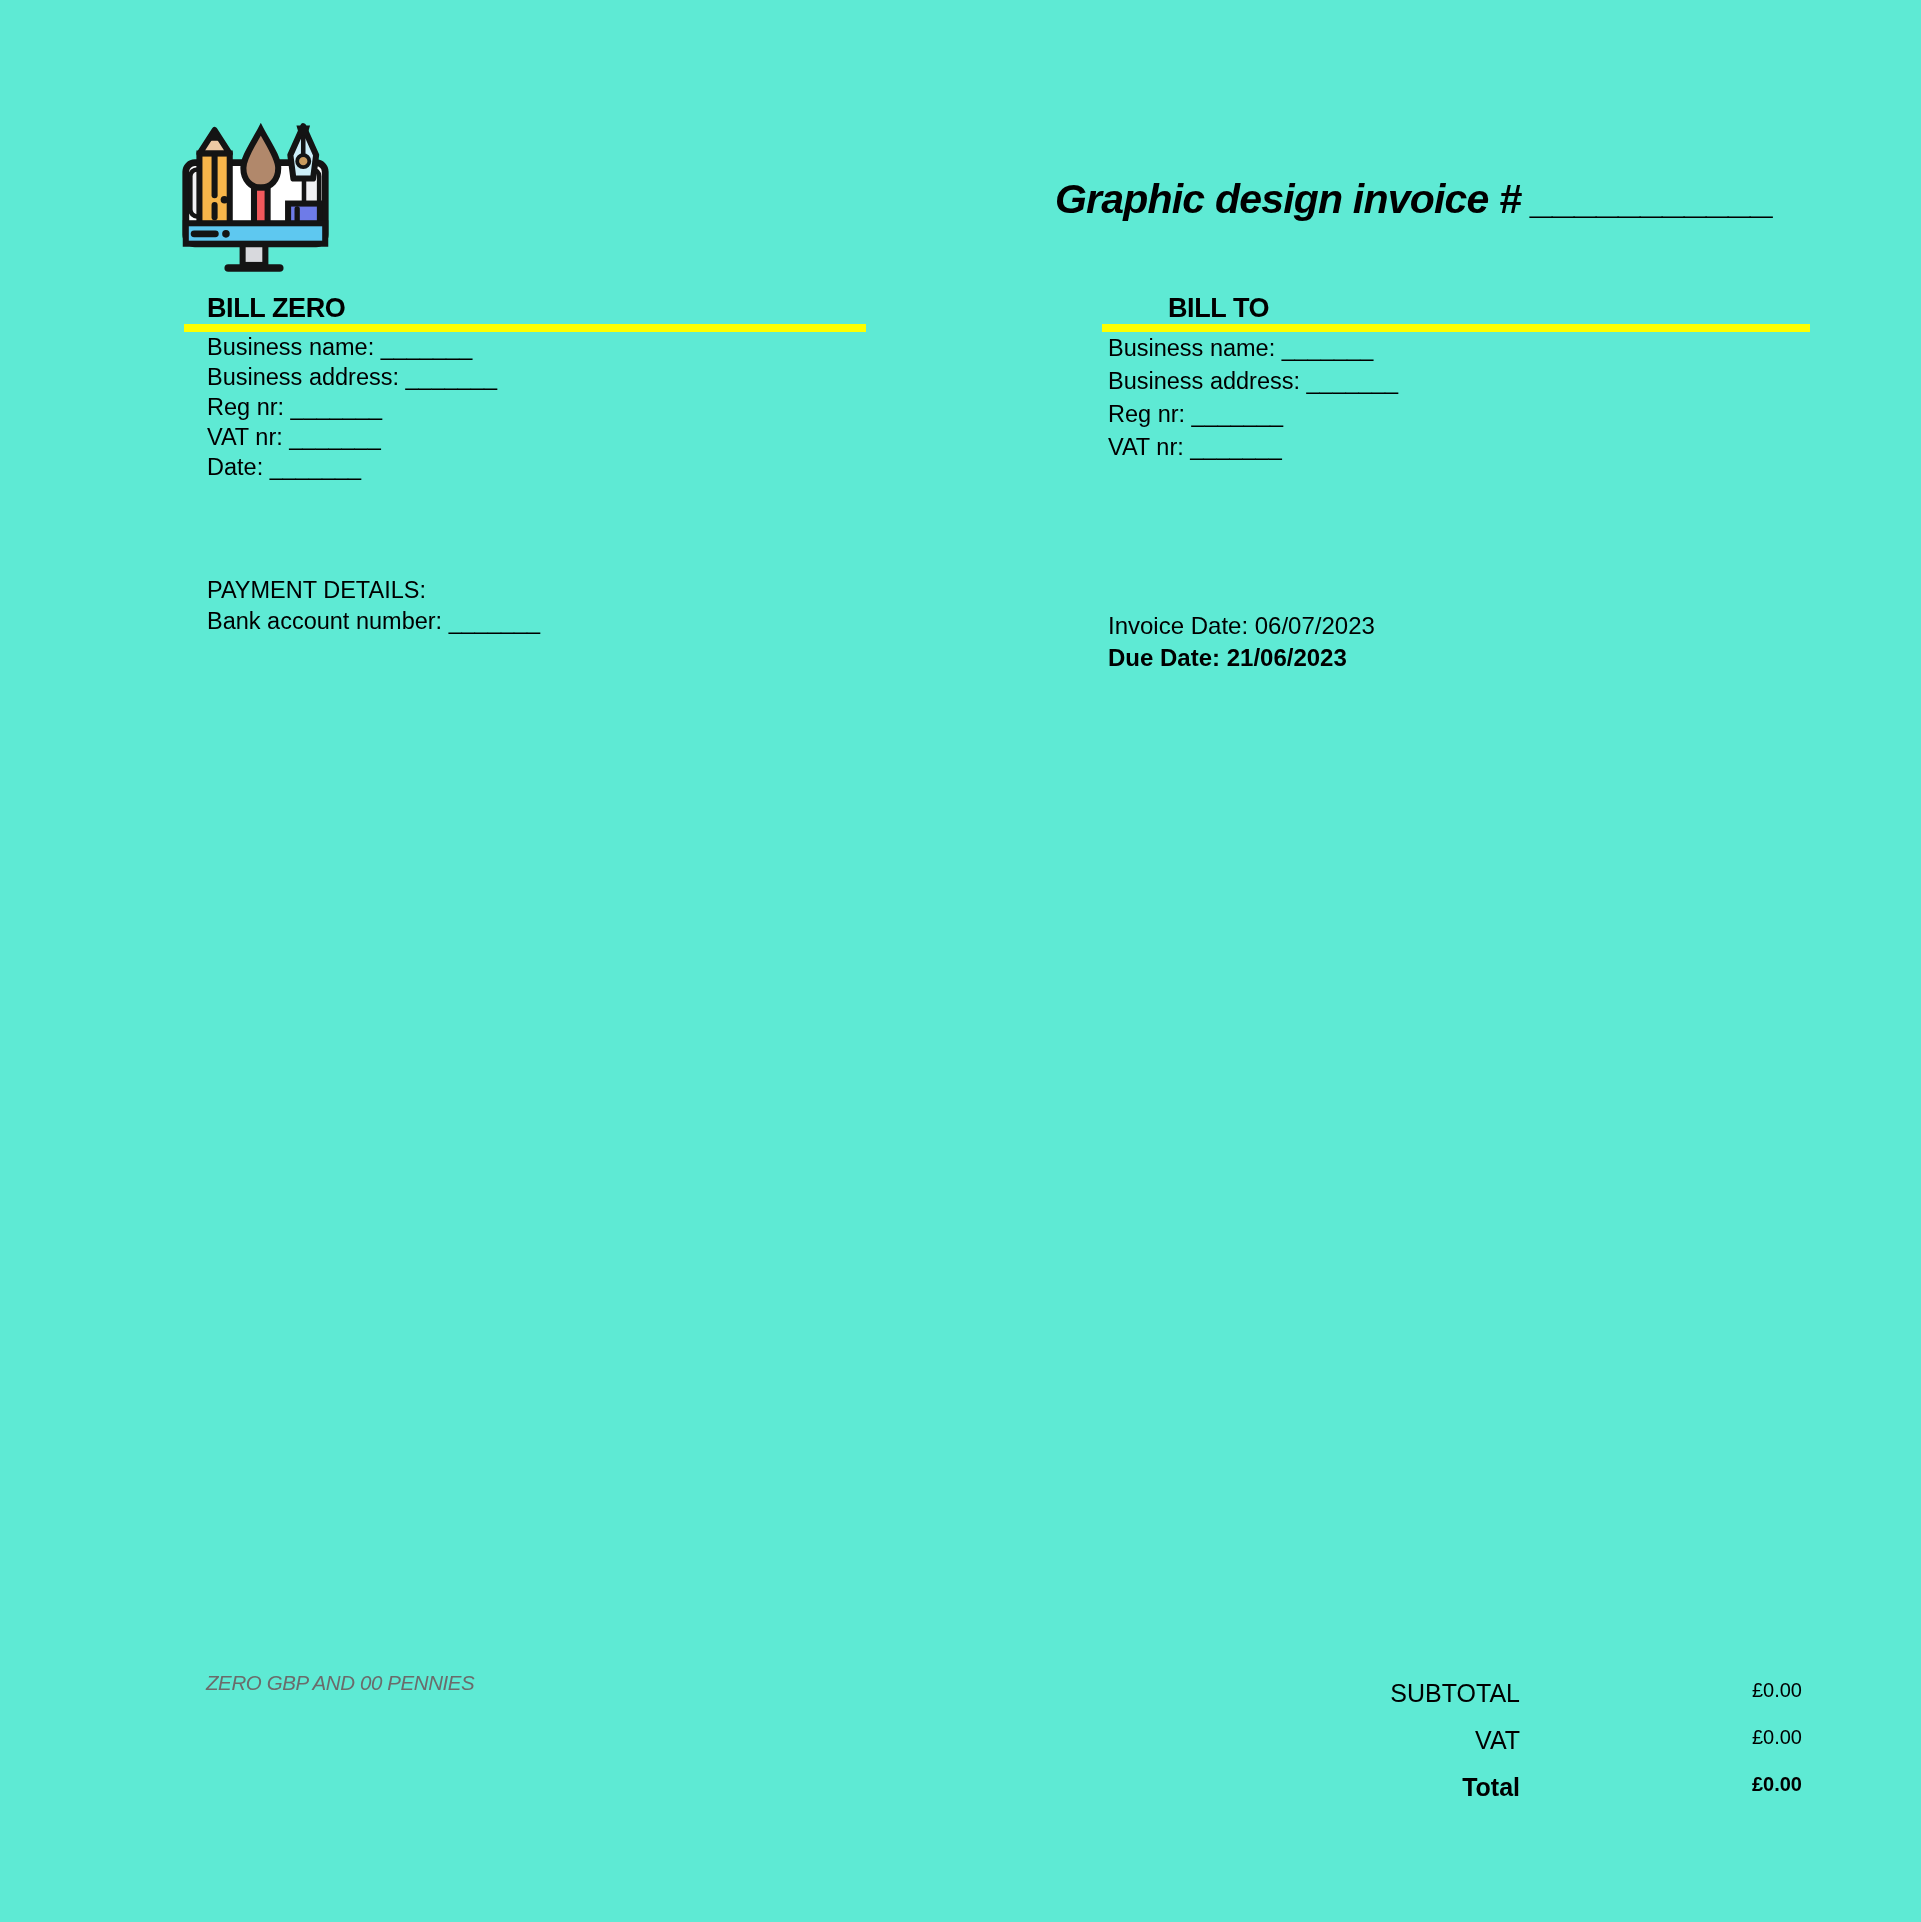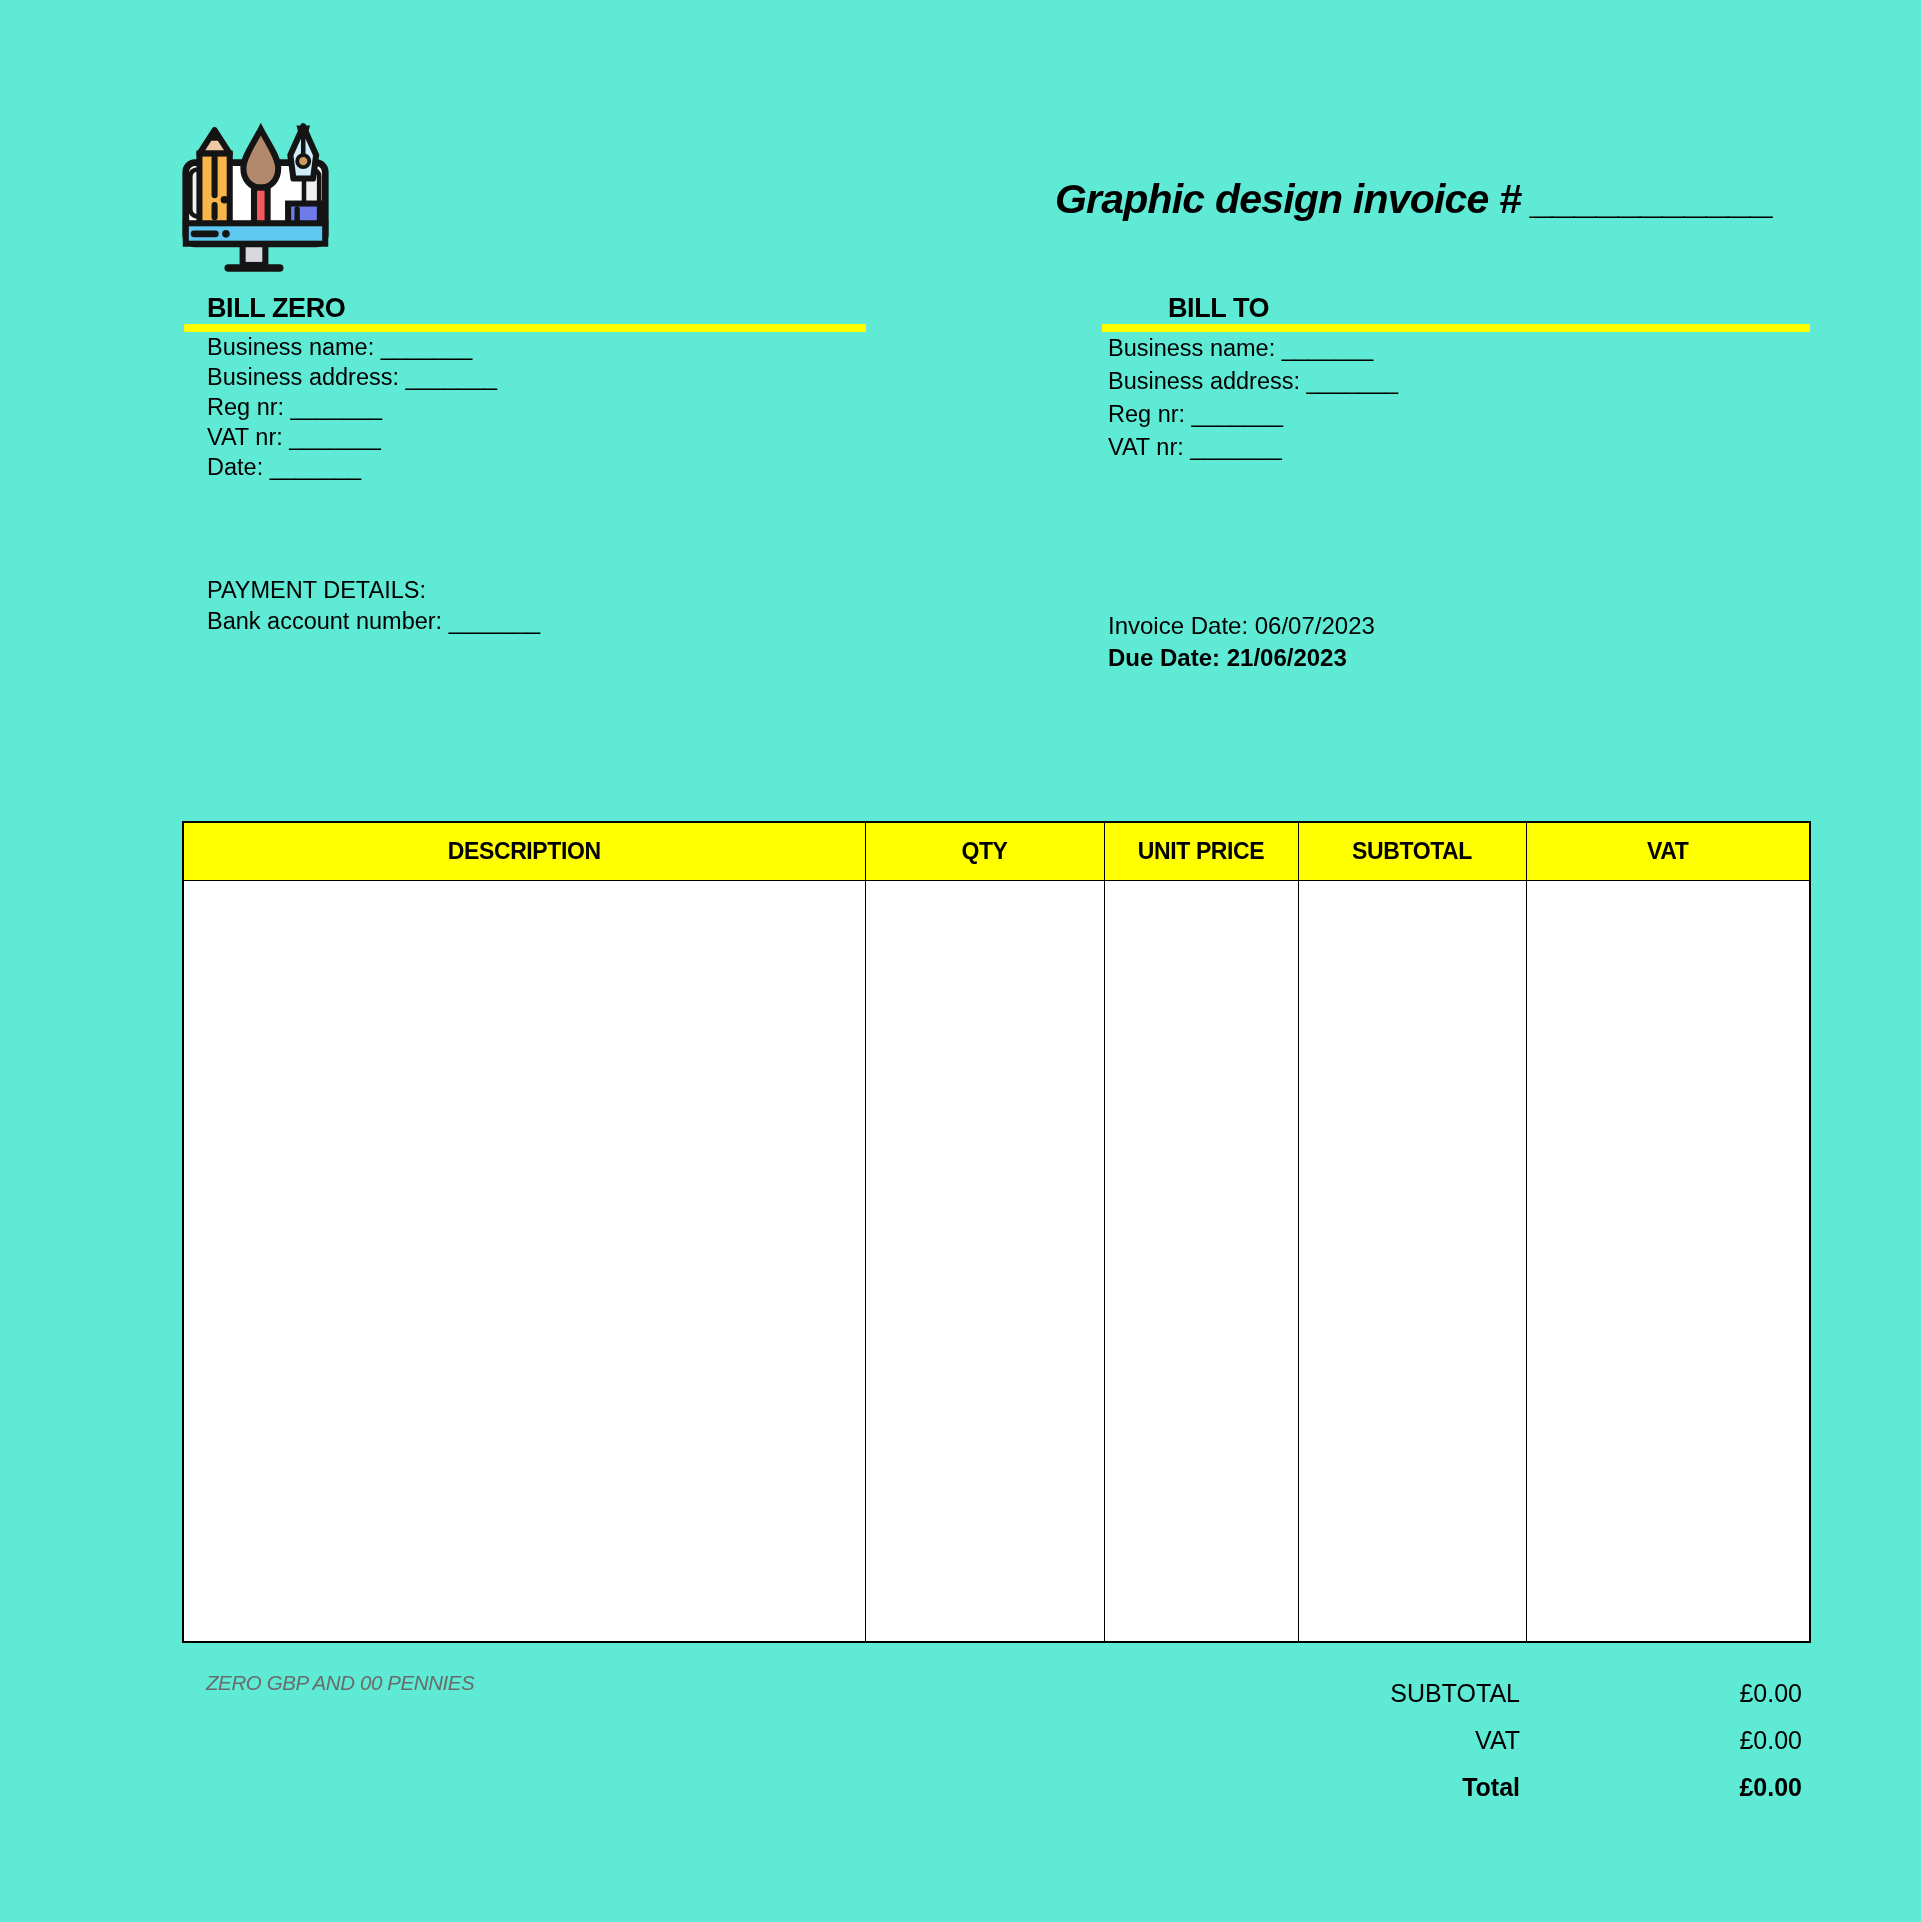--- a/index.html
+++ b/index.html
@@ -40,21 +40,21 @@
                  font-size:23px;font-weight:bold;text-align:center;vertical-align:middle;
                  letter-spacing:-0.4px;}
   table.items td{border:1.5px solid #000;border-bottom:2.3px solid #000;height:758px;
                  background:#ffffff;}
   table.items{border:2.3px solid #000;}
 
   
   .amount-words{position:absolute;left:206px;top:1671px;font-size:20.5px;
                 font-weight:normal;font-style:italic;color:#6B6B6B;letter-spacing:-0.4px;}
   .tot-label{position:absolute;right:402px;font-size:25px;text-align:right;}
-  .tot-value{position:absolute;right:120px;font-size:25px;text-align:right;}
+  .tot-value{position:absolute;right:120px;font-size:20px;text-align:right;}
   .row1{top:1679px;} .row2{top:1726px;}
   .row3{top:1773px;font-weight:bold;}
 </style>
 </head>
 <body>
 
 <div class="page">
 
   <svg class="logo" viewBox="0 0 194 196" xmlns="http://www.w3.org/2000/svg">
 
@@ -107,47 +107,20 @@
   <div class="fields fields-right">
     <div>Business name: _______</div>
     <div>Business address: _______</div>
     <div>Reg nr: _______</div>
     <div>VAT nr: _______</div>
   </div>
 
   <div class="inv-date">Invoice Date: 06/07/2023</div>
   <div class="due-date">Due Date: 21/06/2023</div>
 
-  <table class="items">
-    <colgroup>
-      <col style="width:682px">
-        <col style="width:239px">
-        <col style="width:194px">
-      <col style="width:228px">
-        <col style="width:284px">
-    </colgroup>
-    <thead>
-      <tr>
-        <th>DESCRIPTION</th>
-        <th>QTY</th>
-        <th>UNIT PRICE</th>
-        <th>SUBTOTAL</th>
-        <th>VAT</th>
-      </tr>
-    </thead>
-    <tbody>
-      <tr>
-        <td></td>
-        <td></td>
-        <td></td>
-        <td></td>
-        <td></td>
-      </tr>
-    </tbody>
-  </table>
 
   <div class="amount-words">ZERO GBP AND 00 PENNIES</div>
 
   <div class="tot-label row1">SUBTOTAL</div>
   <div class="tot-value row1">£0.00</div>
 
   <div class="tot-label row2">VAT</div>
   <div class="tot-value row2">£0.00</div>
 
   <div class="tot-label row3">Total</div>

